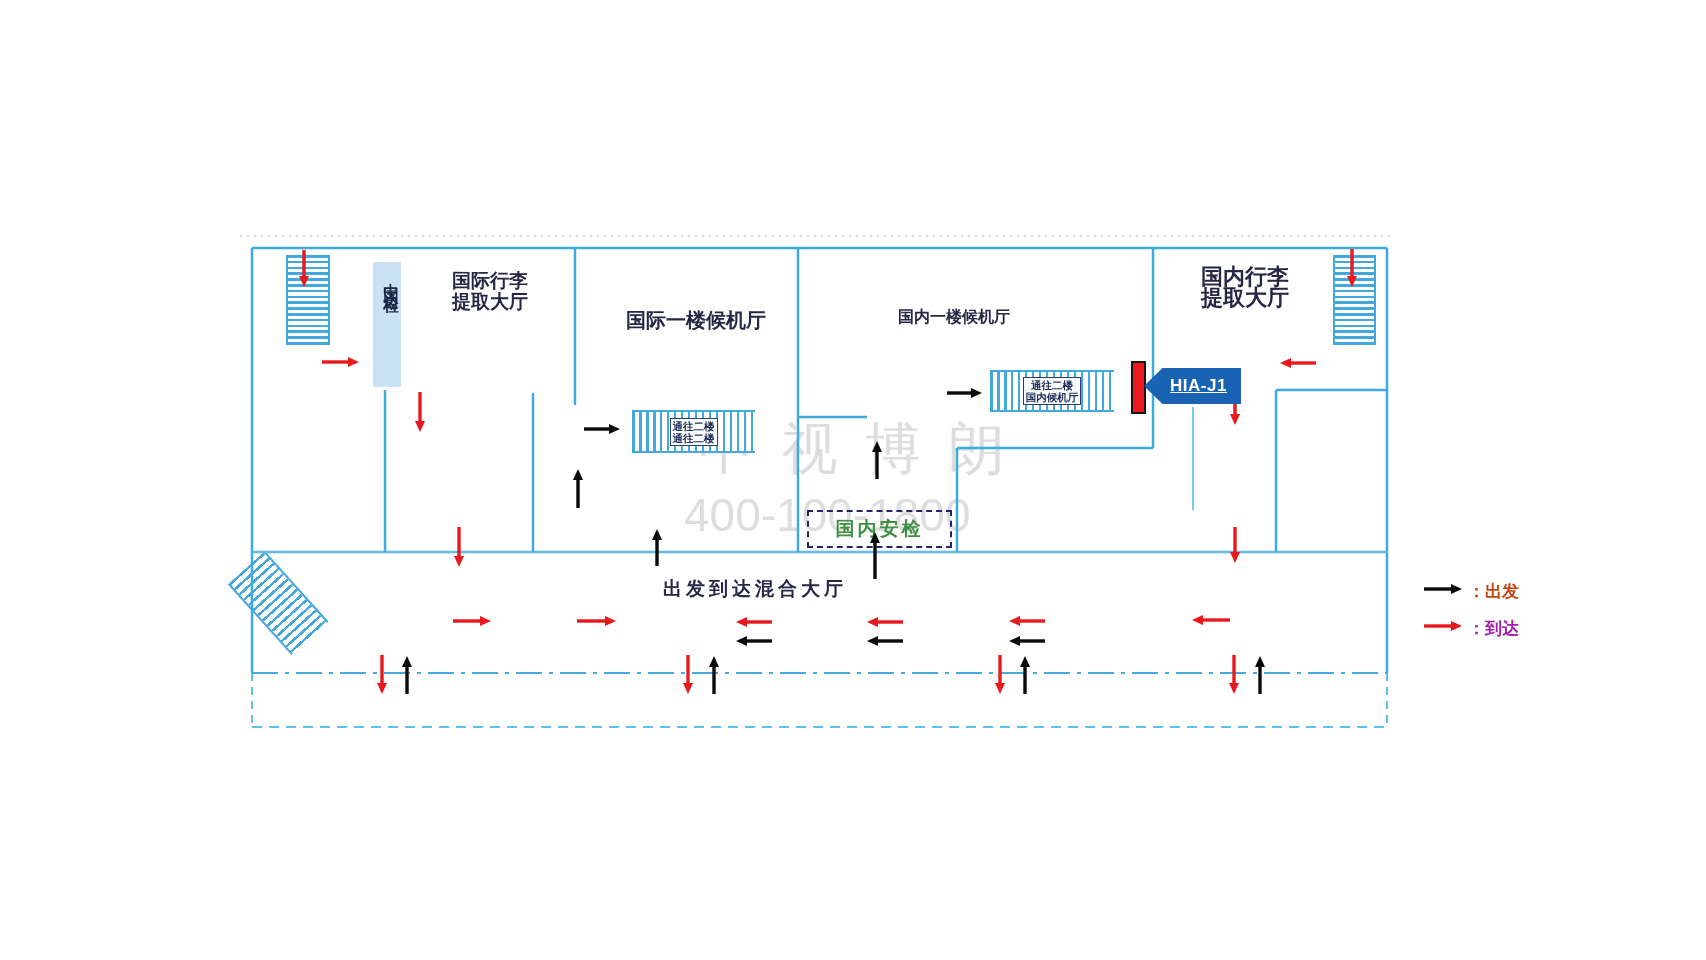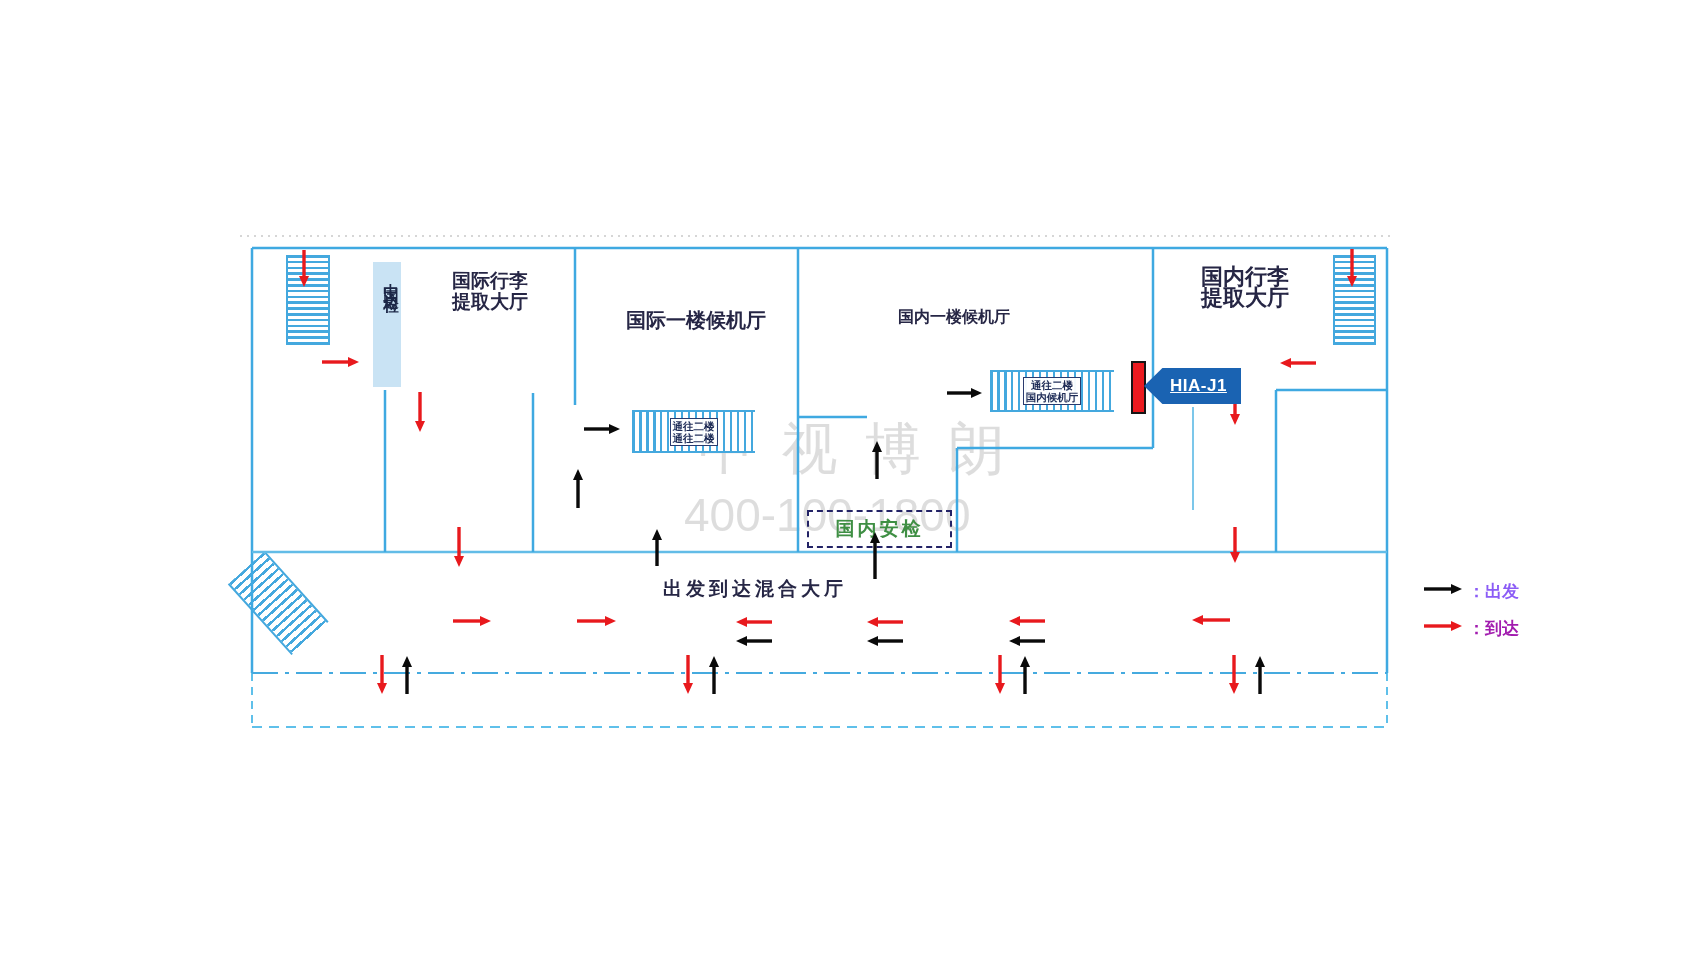--- a/index.html
+++ b/index.html
@@ -45,21 +45,21 @@
   #box-checkin{left:965px;top:509px;width:229px;height:34px;border:2px dashed #7030a0;
      color:#7030a0;font-size:20px;letter-spacing:8px;}
   
   #ad-marker{left:1131px;top:361px;width:11px;height:49px;background:#ea1a1f;border:2px solid #151515;z-index:6;}
   #hia-sign{left:1144px;top:368px;width:97px;height:36px;background:#1a63b2;z-index:6;
      clip-path:polygon(0% 50%,19% 0%,100% 0%,100% 100%,19% 100%);
      display:flex;align-items:center;justify-content:center;padding-left:12px;box-sizing:border-box;
      color:#ffffff;font-size:17px;font-weight:bold;letter-spacing:.5px;text-decoration:underline;}
   
   .legend-text{position:absolute;font-size:17px;font-weight:bold;z-index:5;white-space:nowrap;}
-  #legend-dep{left:1468px;top:580px;color:#8b5cf6;text-align:right;}
+  #legend-dep{left:1468px;top:580px;color:#c2410c;text-align:right;}
   #legend-arr{left:1468px;top:617px;color:#a21caf;}
 </style>
 </head>
 <body>
 
 <div id="map">
 
   <div class="wm" id="wm1">中 视 博 朗</div>
   <div class="wm" id="wm2">400-100-1800</div>
 

